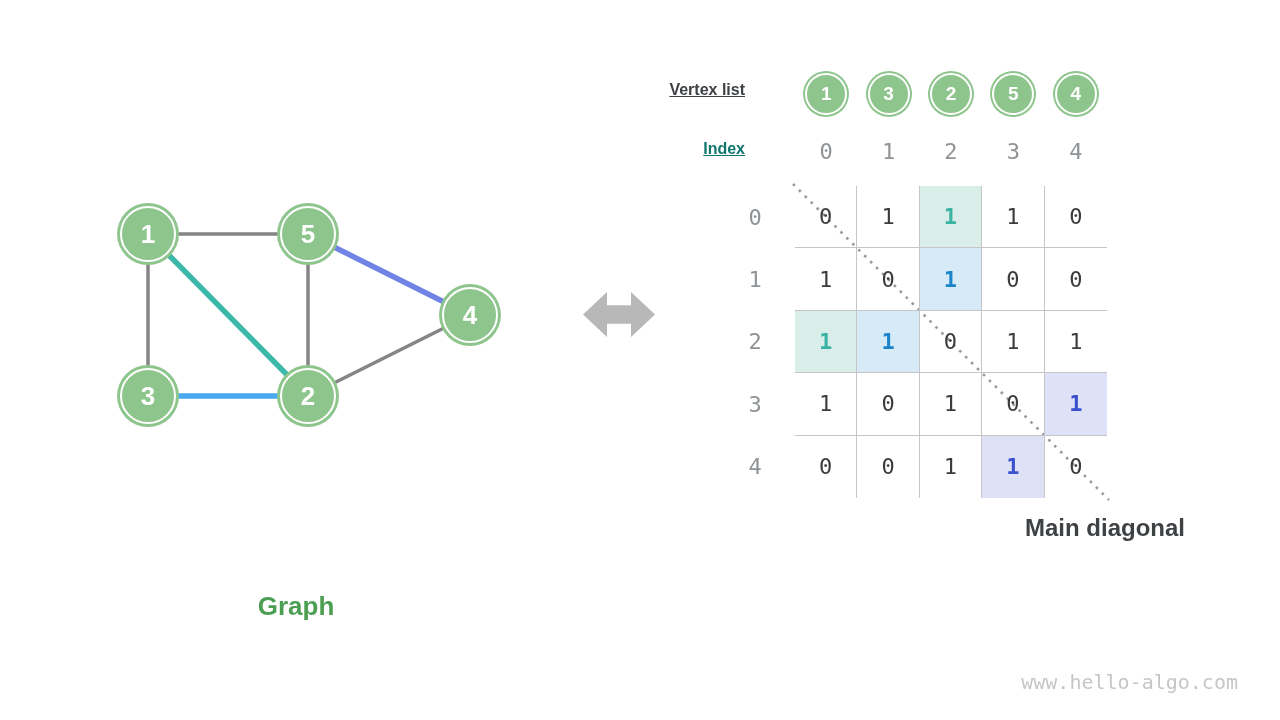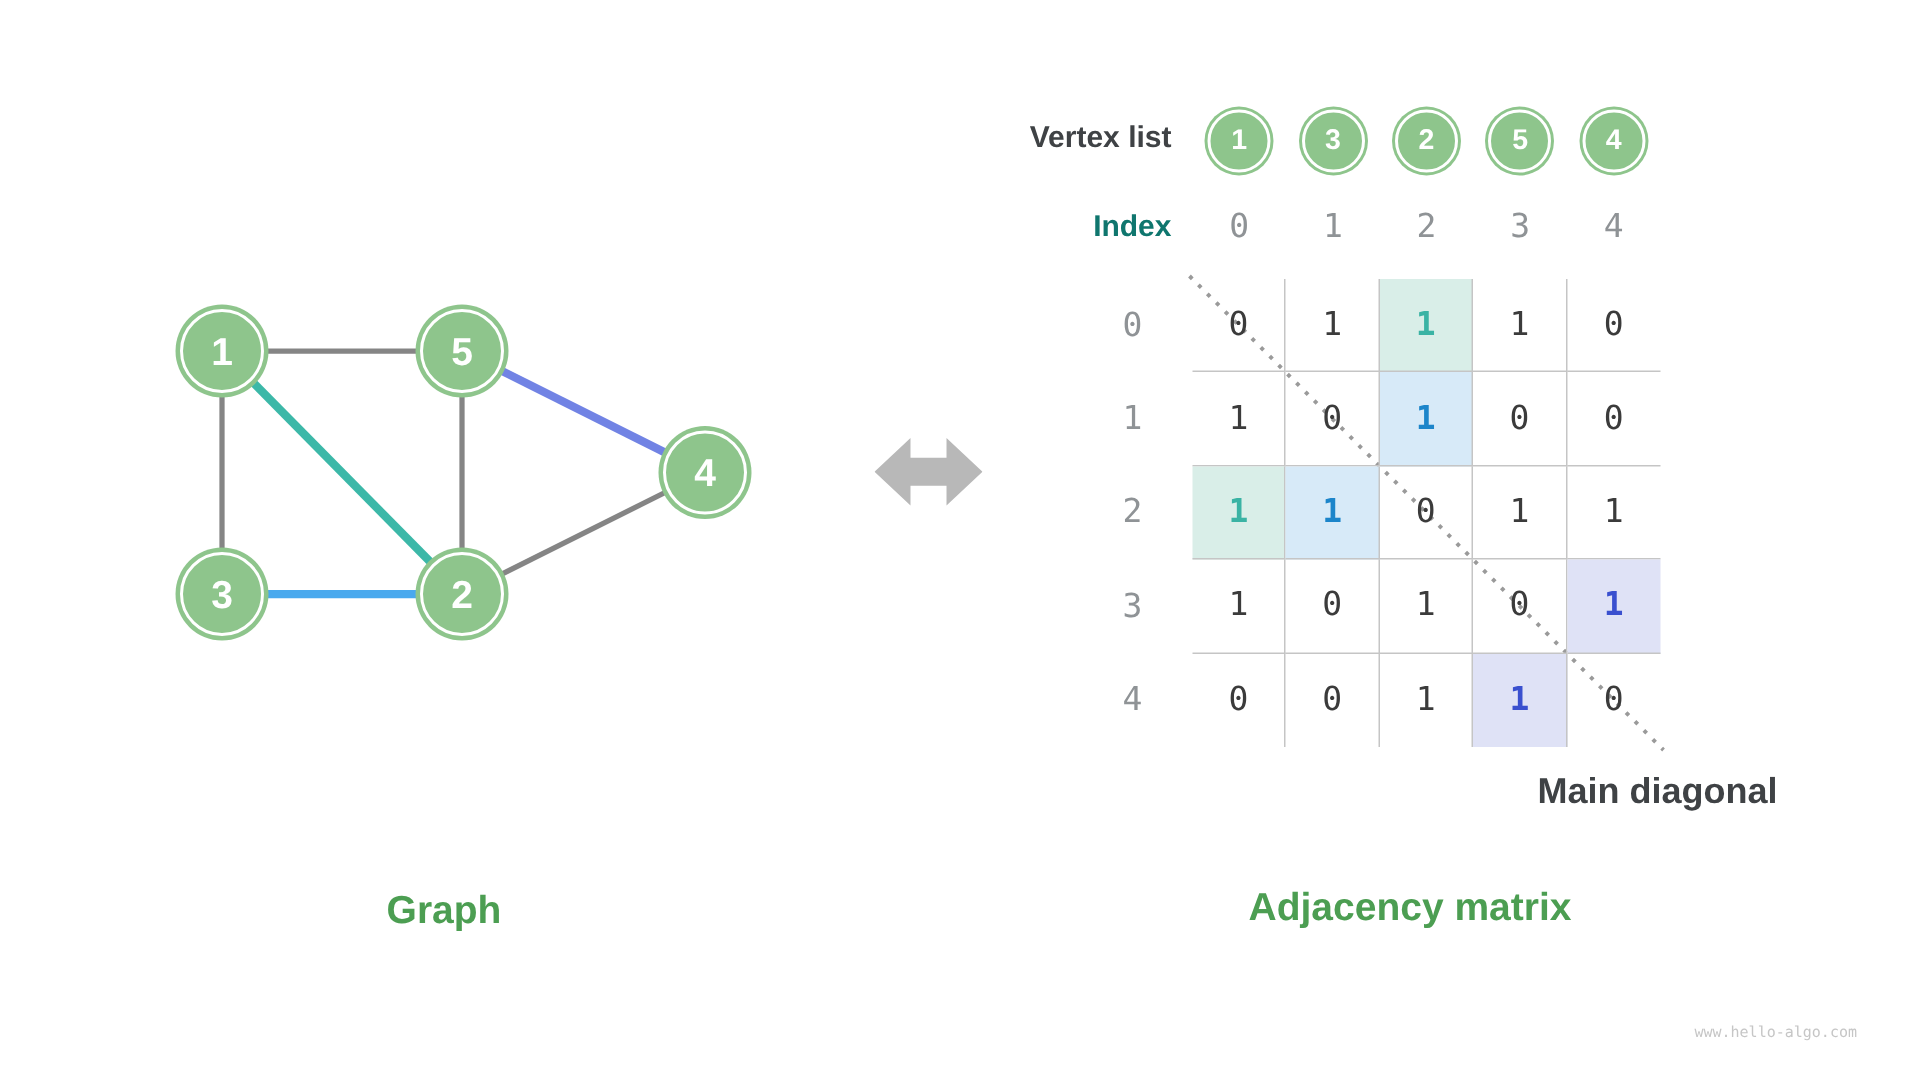--- a/index.html
+++ b/index.html
@@ -56,38 +56,38 @@
     font-size:22px;color:#3b3b3b;
     border-right:1px solid #c5c5c5;border-bottom:1px solid #c5c5c5;
   }
   .cell.col-last{border-right:none;}
   .cell.row-last{border-bottom:none;}
   .cell.hl-teal{background:#d9eee8;color:#3ab3a4;font-weight:700;}
   .cell.hl-blue{background:#d7eaf8;color:#1c85ca;font-weight:700;}
   .cell.hl-indigo{background:#dfe2f6;color:#3a50cf;font-weight:700;}
 
   .side-label{
-    position:absolute;left:644px;width:137px;text-align:right;
-    font-size:20px;font-weight:700;color:#3f4245;
+    position:absolute;left:608px;width:137px;text-align:right;
+    font-size:16px;font-weight:700;color:#3f4245;text-decoration:underline;
   }
   #index-label{color:#0f766e;}
   #main-diagonal-label{
     position:absolute;left:1005px;top:514px;width:200px;text-align:center;
     font-size:24px;font-weight:700;color:#3f4245;
   }
   .caption{
     position:absolute;text-align:center;font-size:26px;font-weight:700;color:#4c9e52;
   }
   #graph-caption{left:196px;top:591px;width:200px;}
   #matrix-caption{left:815px;top:589px;width:250px;}
 
   #watermark{
     position:absolute;right:42px;bottom:26px;
     font-family:"DejaVu Sans Mono","Liberation Mono",monospace;
-    font-size:10px;color:#c6c6c6;text-align:center;
+    font-size:20px;color:#c6c6c6;text-align:center;
   }
   #arrow-wrap{position:absolute;left:583px;top:288px;width:72px;height:53px;}
 </style>
 </head>
 <body>
 
 <div id="canvas">
 
   <svg class="overlay" width="1280" height="720" viewBox="0 0 1280 720">
     <g id="edges">
@@ -165,16 +165,15 @@
       <div class="cell row-last">0</div>
       <div class="cell row-last">0</div>
       <div class="cell row-last">1</div>
       <div class="cell row-last hl-indigo">1</div>
       <div class="cell col-last row-last">0</div>
     </div>
 
   <div id="main-diagonal-label">Main diagonal</div>
 
   <div class="caption" id="graph-caption">Graph</div>
-  <div class="caption" id="matrix-caption">Adjacency matrix</div>
 
   <div id="watermark">www.hello-algo.com</div>
 </div>
 
 </body></html>

